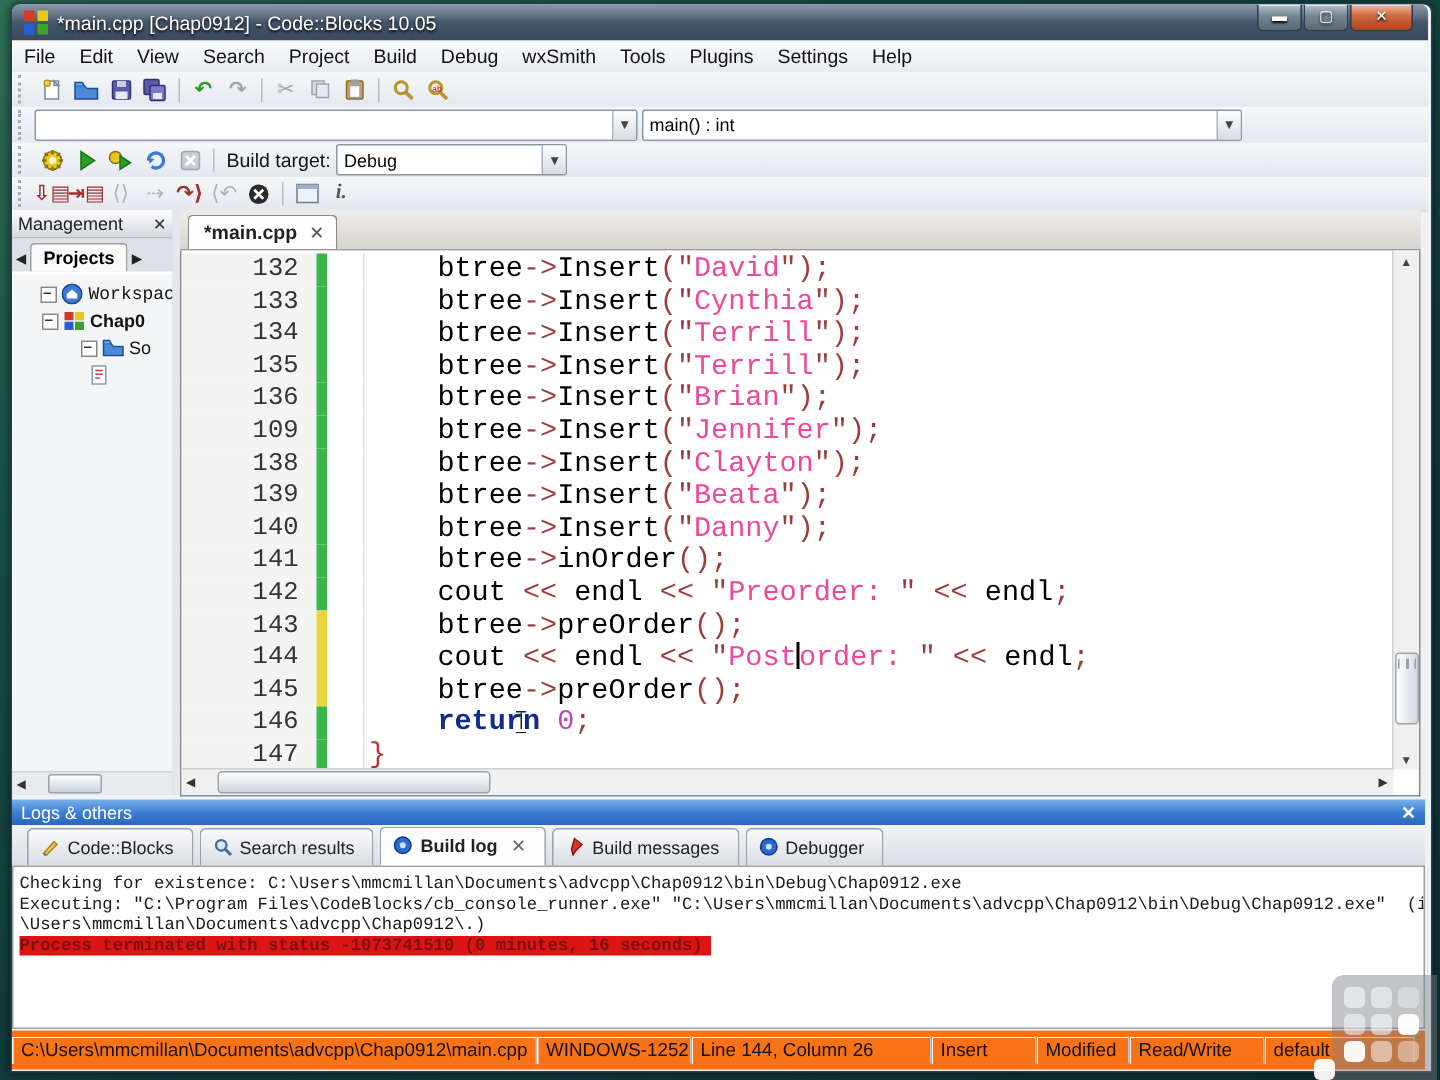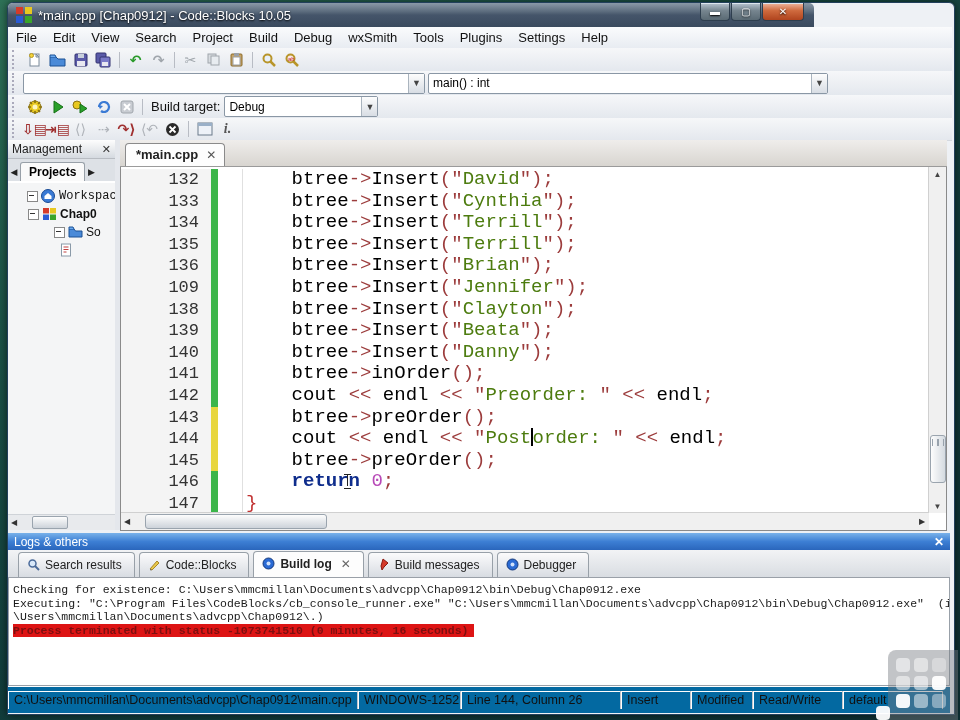--- a/index.html
+++ b/index.html
@@ -4,21 +4,21 @@
 <style>
   html,body{margin:0;padding:0;}
   body{width:960px;height:720px;overflow:hidden;
        font-family:"Liberation Sans",sans-serif;
        background:linear-gradient(150deg,#2e7257 0%,#1c5347 25%,#123d3c 55%,#0d2f33 100%);}
   #screen{position:relative;width:960px;height:720px;}
   
   #window-bg{position:absolute;left:7px;top:2px;width:946px;height:711px;
      background:#eef1f5;border:1px solid #22405c;border-radius:6px 6px 0 0;
      box-shadow:0 0 8px rgba(0,0,0,.6);}
-  #titlebar{position:absolute;left:8px;top:3px;width:806px;height:24px;
+  #titlebar{position:absolute;left:8px;top:3px;width:944px;height:24px;
      background:linear-gradient(#8a99a8 0%,#5d6d7e 35%,#45556a 50%,#3a4a5e 100%);
      border-radius:5px 5px 0 0;display:flex;align-items:center;color:#fff;
      font-size:13px;text-shadow:0 1px 2px #000;}
   .app-icon{width:16px;height:16px;margin:0 6px 0 8px;position:relative;flex:0 0 auto;}
   .q{position:absolute;width:7px;height:7px;}
   .q1{left:0;top:0;background:#d43a2a;} .q2{right:0;top:0;background:#e8c820;}
   .q3{left:0;bottom:0;background:#2a5ad4;} .q4{right:0;bottom:0;background:#3aa52a;}
   #win-buttons{margin-left:auto;margin-right:10px;display:flex;gap:1px;align-self:flex-start;}
   .winbtn{width:28px;height:17px;border:1px solid #2e3e4e;border-top:none;
      border-radius:0 0 4px 4px;display:flex;align-items:center;justify-content:center;
@@ -82,21 +82,21 @@
   #ebody{position:relative;height:363px;background:#fff;border:1px solid #8a8a8a;border-top:none;overflow:hidden;}
   #elines{position:absolute;left:0;top:0;right:17px;bottom:17px;overflow:hidden;padding-top:2px;}
   .code-row{display:flex;height:21.6px;align-items:stretch;}
   .ln{width:78px;flex:0 0 auto;text-align:right;padding-right:12px;background:#f4f4f4;
      font-family:"Liberation Mono",monospace;font-size:17px;color:#333;line-height:21.6px;}
   .mark{width:7px;flex:0 0 auto;background:#f4f4f4;}
   .mark.g{background:#3cb54a;} .mark.y{background:#e8d63e;}
   .fold{width:24px;flex:0 0 auto;background:#fff;border-right:1px solid #e0e0e0;}
   pre.code{margin:0;font-family:"Liberation Mono",monospace;font-size:19px;line-height:21.6px;
      color:#000;padding-left:3px;}
-  .op{color:#9c3c3c;} .str{color:#4d7c0f;} .kw{color:#0f2d8c;font-weight:bold;}
+  .op{color:#9c3c3c;} .str{color:#ec4899;} .kw{color:#0f2d8c;font-weight:bold;}
   .num{color:#b84ab8;} .brace{color:#c03030;}
   .caret{display:inline-block;width:1.5px;height:18px;background:#000;vertical-align:-3px;}
   #vscroll{position:absolute;right:0;top:0;width:17px;bottom:17px;background:#f0f0f0;border-left:1px solid #d0d0d0;}
   #vscroll .thumb{position:absolute;left:1px;width:14px;top:268px;height:46px;
      background:linear-gradient(90deg,#fdfdfd,#d4dae0);border:1px solid #9aa4ae;border-radius:3px;}
   #hscroll{position:absolute;left:0;bottom:0;right:17px;height:17px;background:#f0f0f0;border-top:1px solid #d0d0d0;
      display:flex;align-items:center;}
   #hscroll .thumb{width:180px;height:13px;margin-left:12px;background:linear-gradient(#fdfdfd,#cdd3da);
      border:1px solid #9aa4ae;border-radius:3px;}
   .thumb-grip{width:10px;height:7px;margin:3px auto;border-left:1px solid #98a2ac;border-right:1px solid #98a2ac;
@@ -119,21 +119,21 @@
      border:1px solid #98a0a8;border-bottom:none;border-radius:4px 4px 0 0;padding:3px 12px 4px 8px;
      background:linear-gradient(#fbfbfc,#d8dce2);margin-right:4px;height:17px;}
   .log-tab.active{background:#fdfdfd;font-weight:bold;padding-bottom:5px;}
   .log-tab .x{color:#666;font-weight:normal;margin-left:4px;}
   #logs-content{position:absolute;left:8px;top:578px;width:942px;height:108px;background:#fff;
      border:1px solid #98a0a8;border-top:none;box-sizing:border-box;overflow:hidden;
      font-family:"Liberation Mono",monospace;font-size:11.5px;color:#1a1a1a;padding:5px 0 0 4px;}
   .log-line{white-space:pre;line-height:13.5px;}
   .log-line.hl{background:#dd1414;color:#7c1010;font-weight:bold;display:inline-block;padding-right:6px;}
   
-  #statusbar{position:absolute;left:8px;top:686px;width:942px;height:26px;background:#0369a1;
+  #statusbar{position:absolute;left:8px;top:686px;width:942px;height:26px;background:#f97316;
      border-top:1px solid #fff;display:flex;align-items:center;font-size:12.5px;color:#111;}
   .status-seg{height:18px;display:flex;align-items:center;padding:0 6px;box-sizing:border-box;
      border-right:1px solid #c2c6cc;box-shadow:inset 1px 1px 0 #fdfdfd;white-space:nowrap;overflow:hidden;}
   
   #watermark{position:absolute;right:2px;bottom:0;width:70px;height:70px;}
   #watermark .panel{position:absolute;inset:0;background:rgba(120,125,130,.45);border-radius:8px 0 0 0;}
   .wm-sq{position:absolute;width:14px;height:14px;border-radius:4px;background:#fff;}
 </style>
 </head>
 <body>
@@ -485,34 +485,34 @@
   </div>
 
   <div id="logs-header">
     <span>Logs &amp; others</span>
     <span class="x">✕</span>
   </div>
   <div id="logs-tabs">
       <div class="log-tab">
         <span class="svgic">
           <svg width="13" height="13">
+            <path d="M2 11 L9 3 L11 5 L4 12 Z" fill="#e8c84a" stroke="#a8862a"></path>
+            <path d="M2 11 L2.5 12.5 L4 12 Z" fill="#555"></path>
+          </svg>
+        </span>
+        <span>Code::Blocks</span>
+      </div>
+      <div class="log-tab">
+        <span class="svgic">
+          <svg width="13" height="13">
             <circle cx="5.5" cy="5.5" r="3.5" fill="#d8e8fa" stroke="#4a6a9a" stroke-width="1.5"></circle>
             <line x1="8" y1="8" x2="12" y2="12" stroke="#4a6a9a" stroke-width="2"></line>
           </svg>
         </span>
         <span>Search results</span>
-      </div>
-      <div class="log-tab">
-        <span class="svgic">
-          <svg width="13" height="13">
-            <path d="M2 11 L9 3 L11 5 L4 12 Z" fill="#e8c84a" stroke="#a8862a"></path>
-            <path d="M2 11 L2.5 12.5 L4 12 Z" fill="#555"></path>
-          </svg>
-        </span>
-        <span>Code::Blocks</span>
       </div>
       <div class="log-tab active">
         <span class="svgic">
           <svg width="13" height="13">
             <circle cx="6.5" cy="6.5" r="5.5" fill="#2a6ad4" stroke="#14387a"></circle>
             <circle cx="6.5" cy="6.5" r="2" fill="#cfe0fa"></circle>
           </svg>
         </span>
         <span>Build log</span>
         <span class="x">✕</span>

